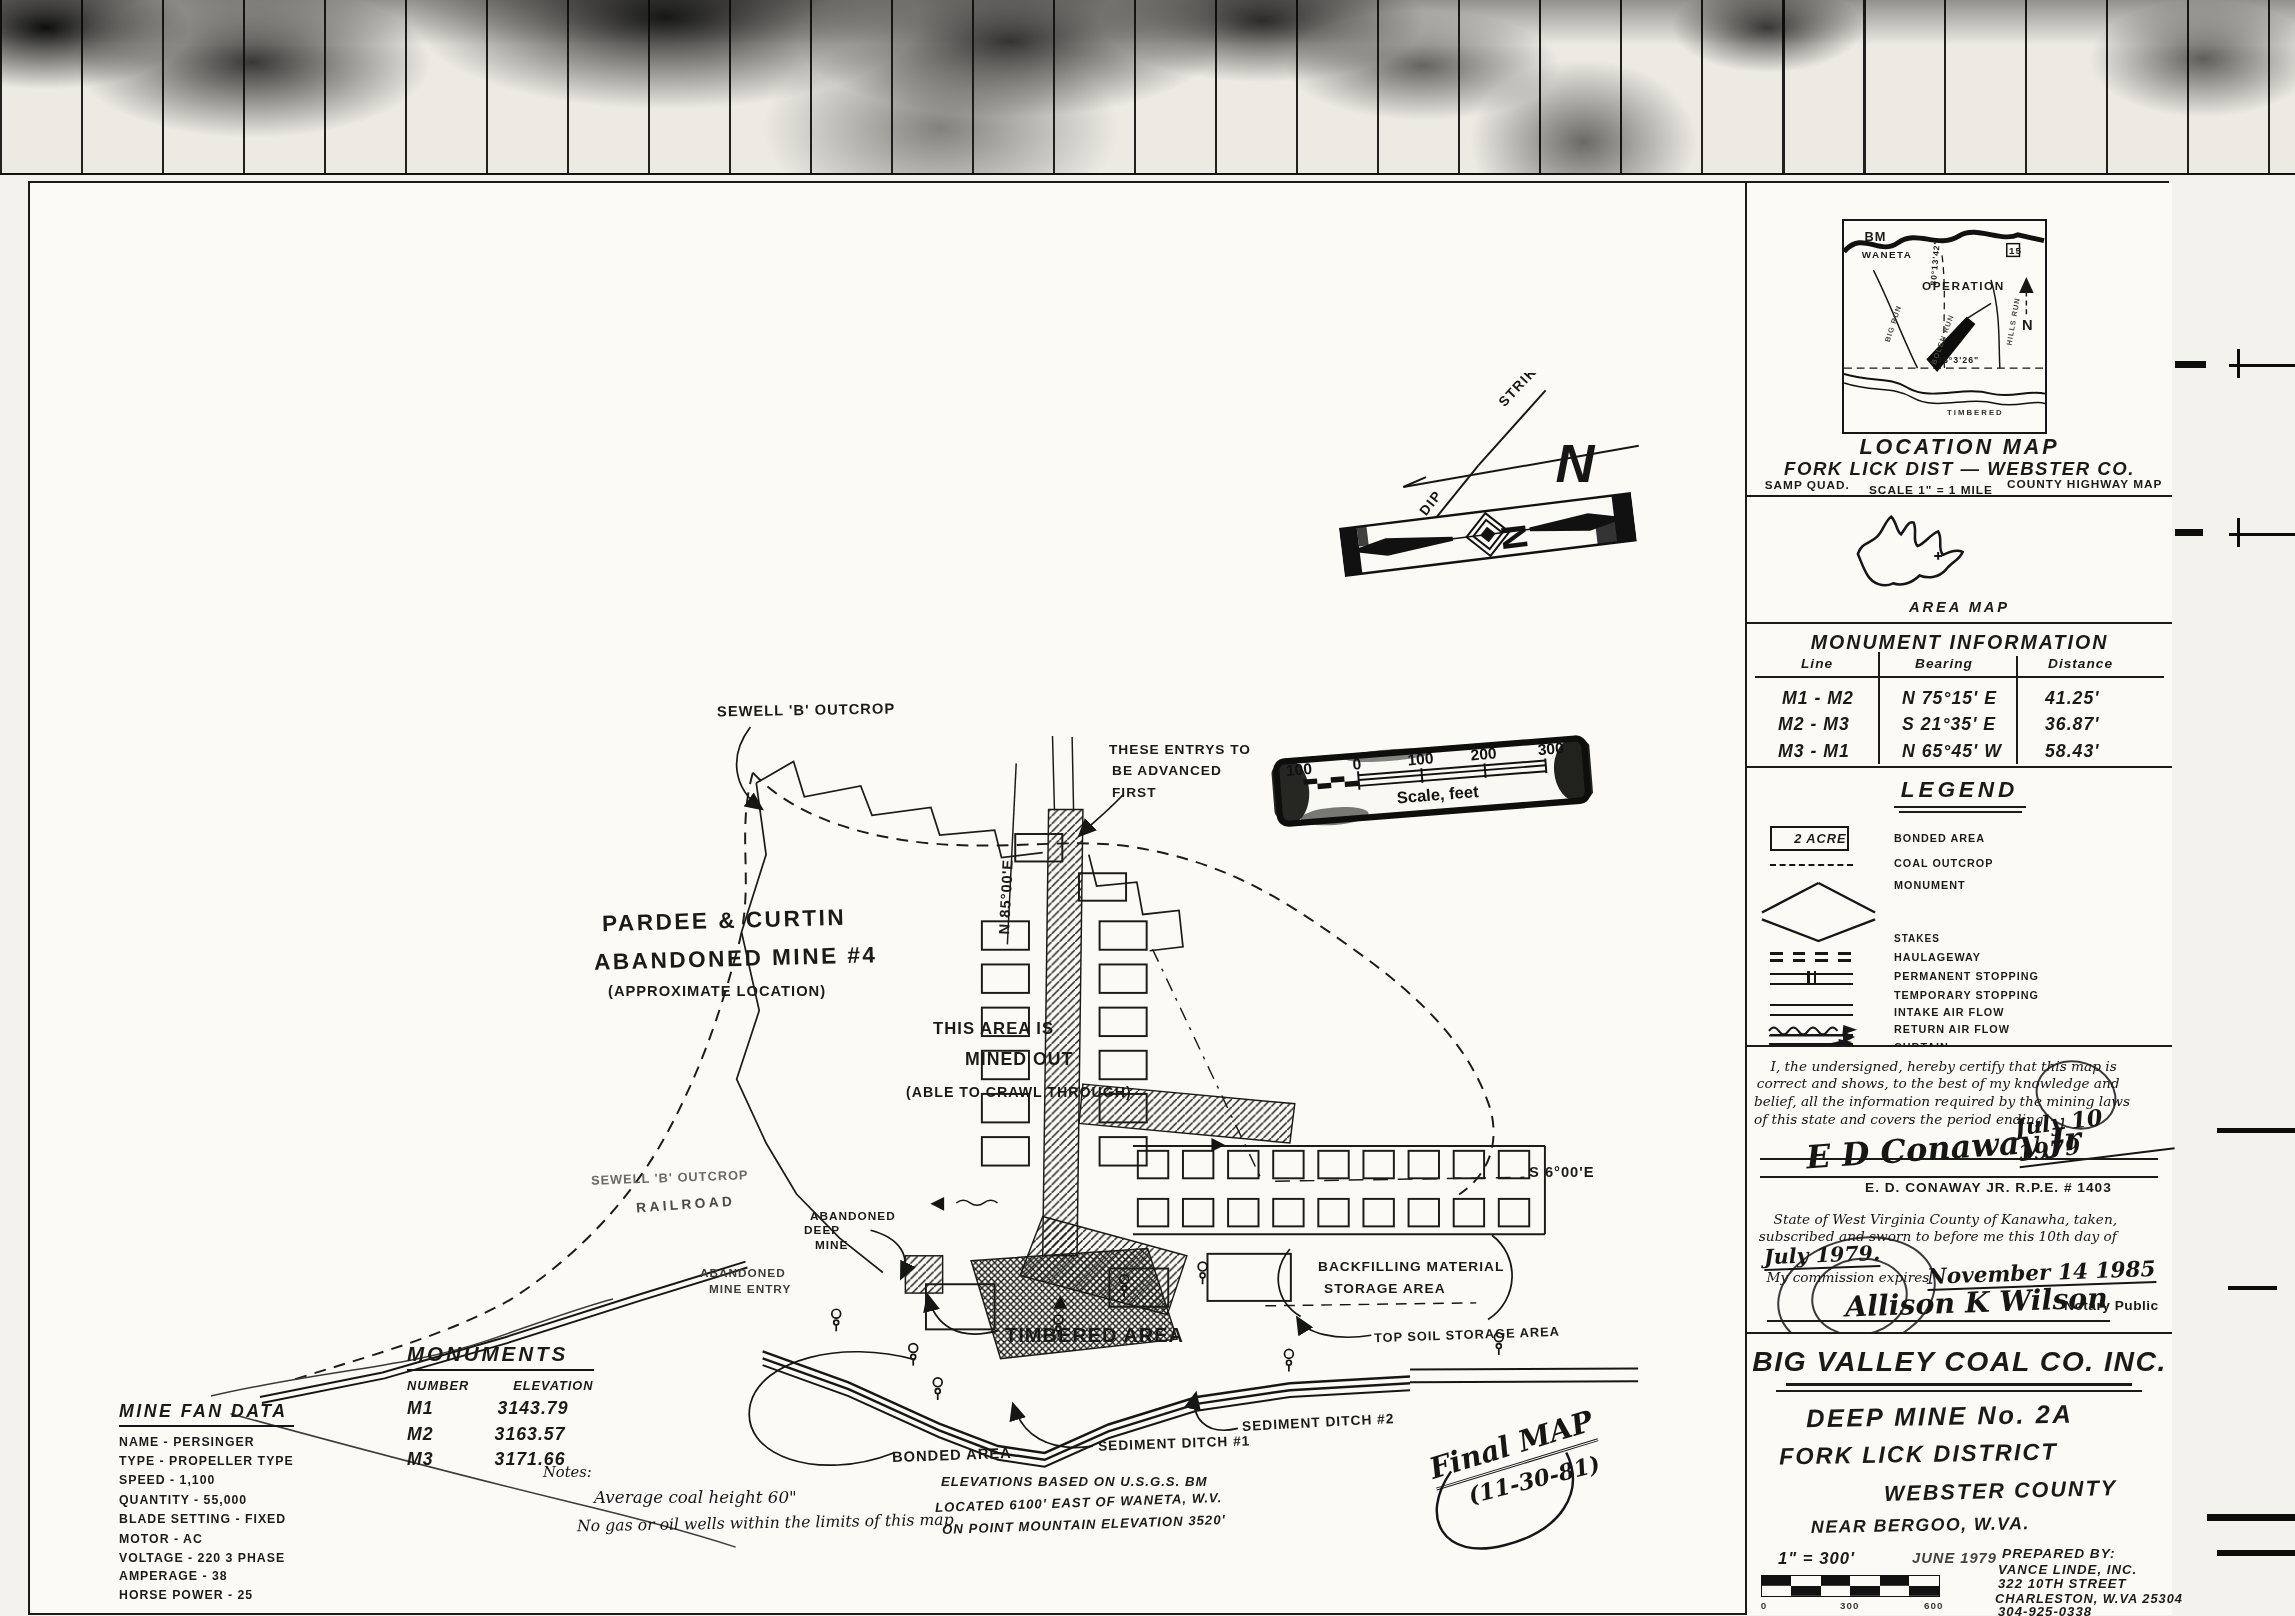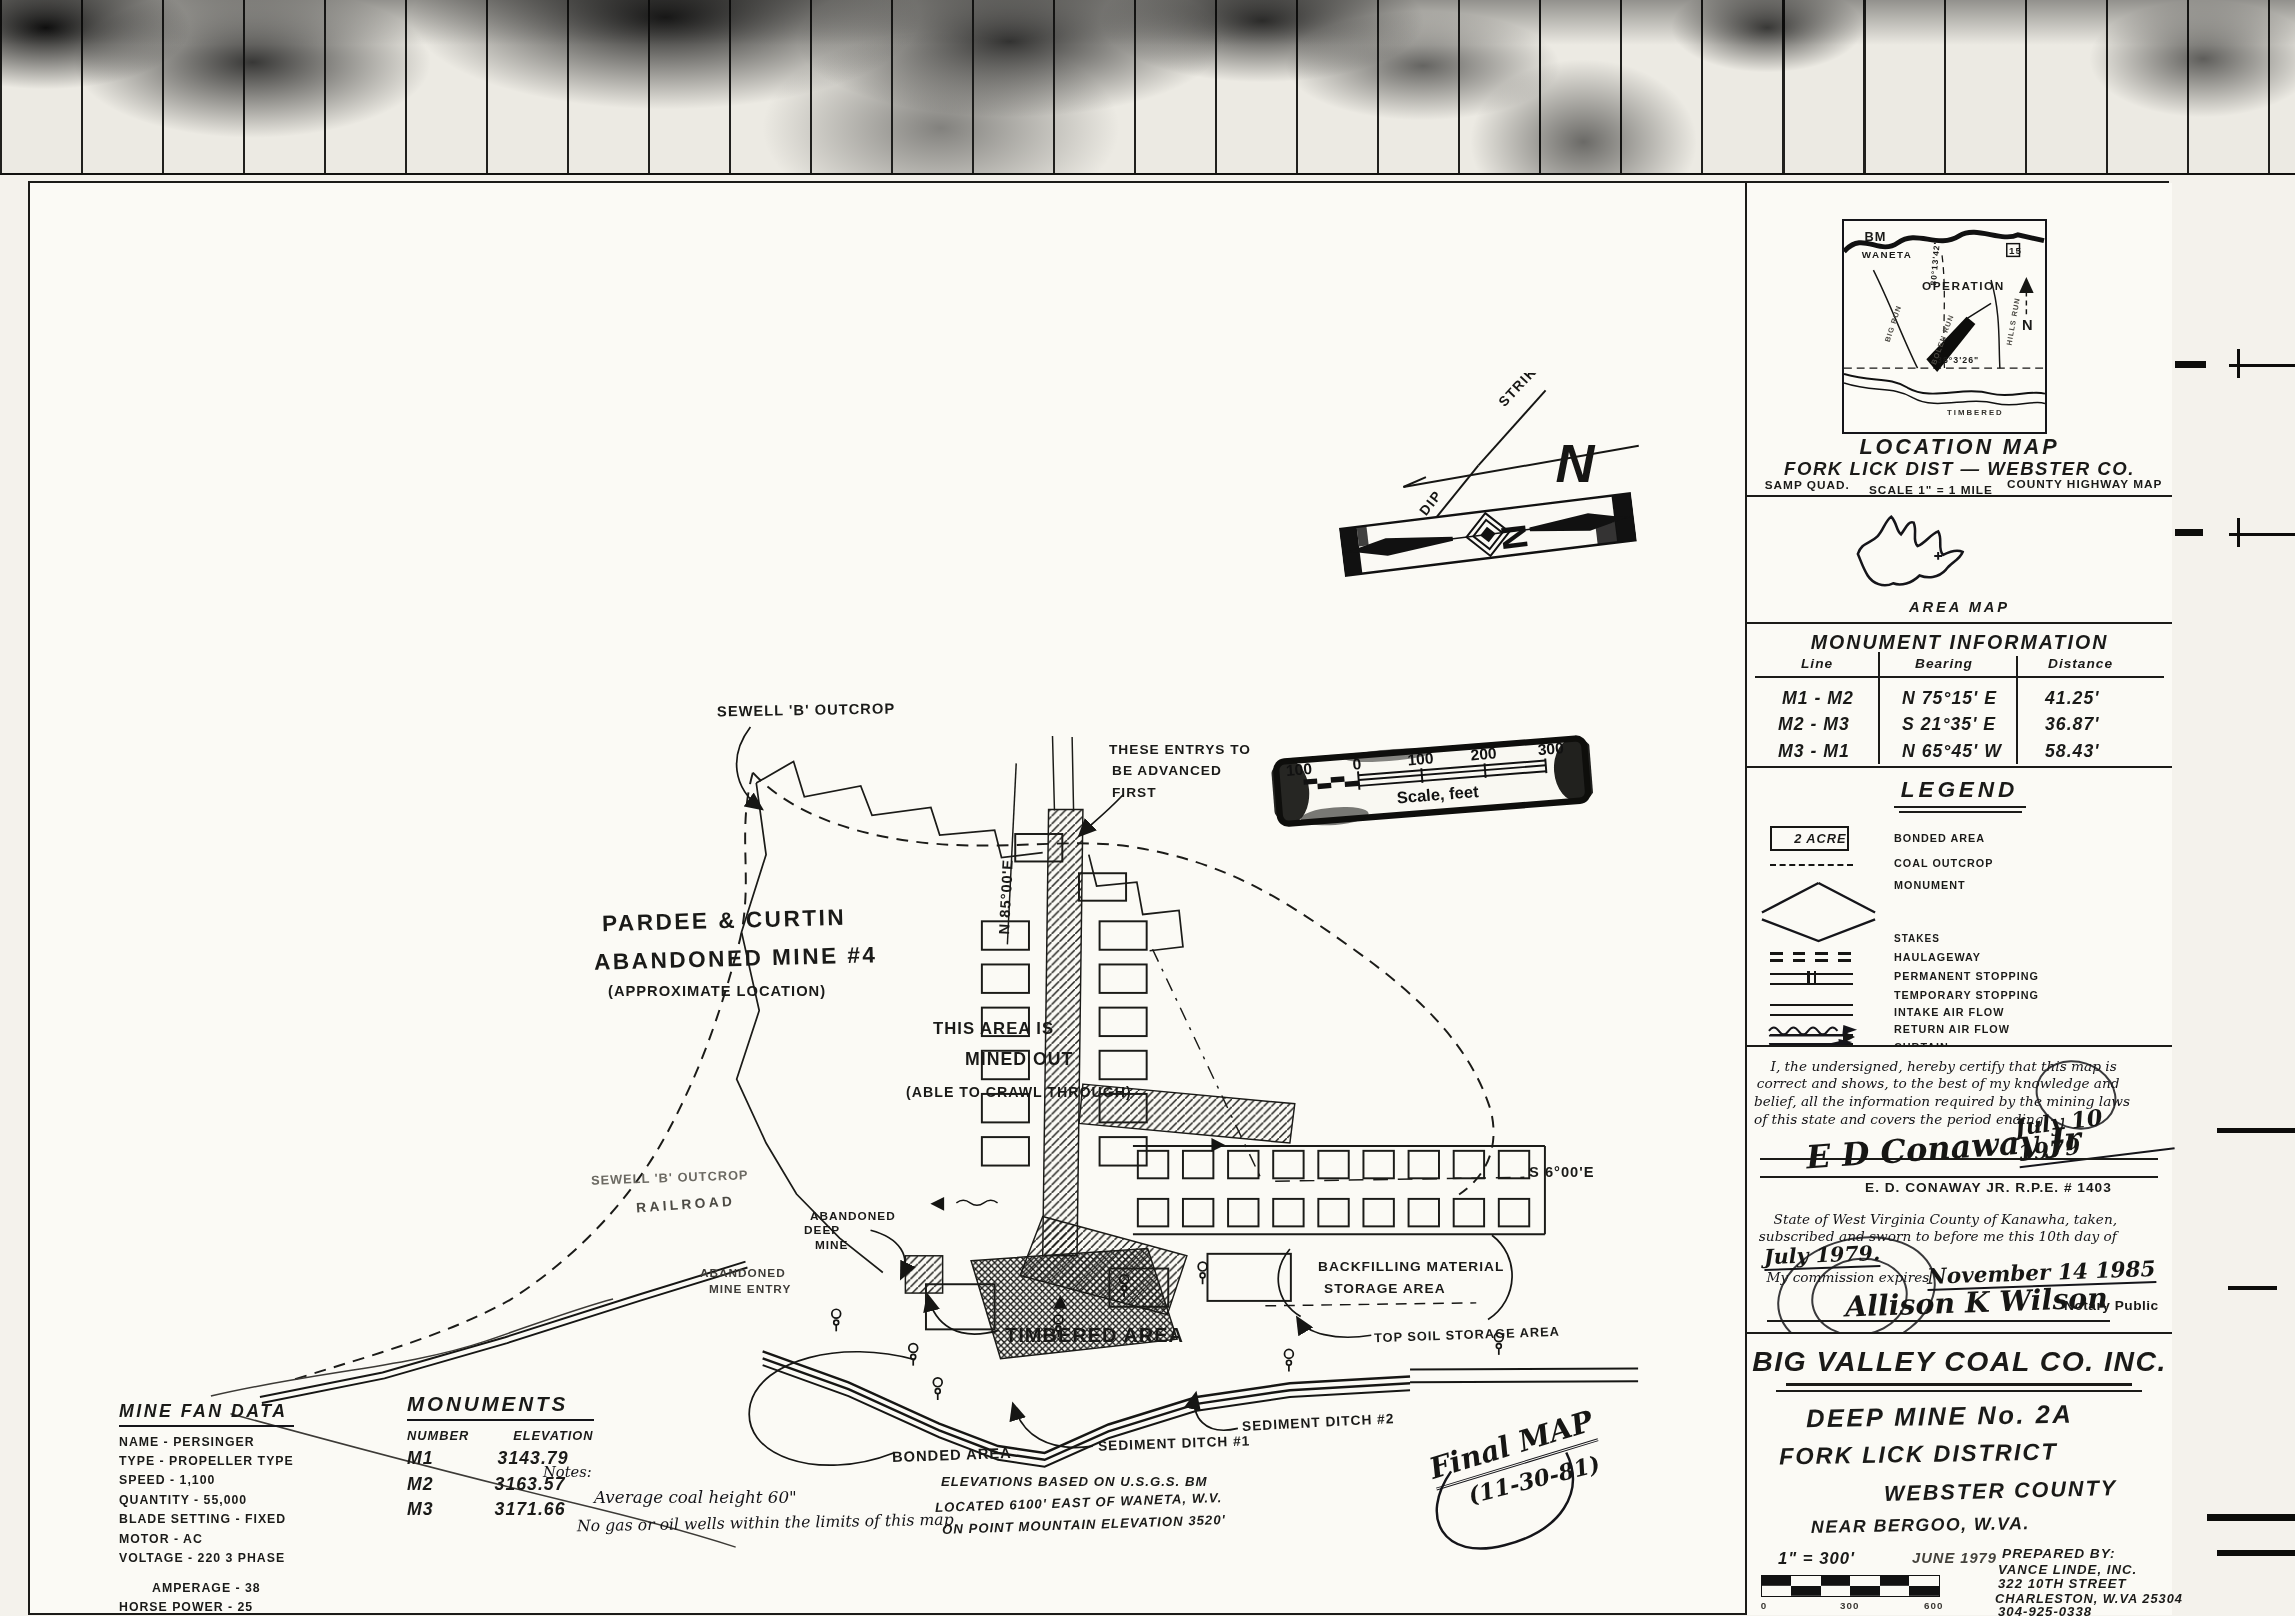--- a/index.html
+++ b/index.html
@@ -311,21 +311,21 @@
   <div class="abs hand" style="left:1529px;top:1164px;font-size:14.7px;z-index:5;">S 6°00'E</div>
 
   <div class="abs" style="left:1432px;top:1427px;z-index:5;transform:rotate(-17deg);">
     <div class="cursive" style="font-size:29px;border-bottom:3.4px double #15151a;padding-bottom:2px;">Final MAP</div>
     <div class="cursive" style="font-size:22.6px;margin:4.9px 0 0 29px;transform:rotate(3deg);">(11-30-81)</div>
     <svg width="196" height="103" viewBox="0 0 400 210" style="position:absolute;left:-19.6px;top:14.7px;">
       <path d="M80,20 C-10,90 10,190 140,196 C260,202 330,140 316,52" fill="none" stroke="#15151a" stroke-width="5"></path>
     </svg>
   </div>
 
-  <div class="abs" style="left:407px;top:1392px;z-index:5;">
+  <div class="abs" style="left:407px;top:1342px;z-index:5;">
     <div class="hand hi" style="font-size:20.6px;letter-spacing:2.9px;border-bottom:2.9px double #15151a;padding-bottom:2.9px;">MONUMENTS</div>
     <div style="display:flex;gap:44px;margin-top:6.9px;">
       <span class="hand hi" style="font-size:12.8px;">NUMBER</span>
       <span class="hand hi" style="font-size:12.8px;">ELEVATION</span>
     </div>
     <div style="display:flex;gap:64px;margin-top:4.9px;">
       <span class="hand hi" style="font-size:17.7px;">M1</span>
       <span class="hand hi" style="font-size:17.7px;">3143.79</span>
     </div>
     <div style="display:flex;gap:61px;margin-top:4.9px;">
@@ -348,21 +348,21 @@
 
   <div class="abs" style="left:119px;top:1401px;z-index:5;">
     <div class="hand hi" style="font-size:17.7px;letter-spacing:2.5px;border-bottom:2.5px solid #15151a;padding-bottom:2.9px;">MINE FAN DATA</div>
     <div class="hand" style="font-size:12.3px;margin-top:7.8px;">NAME - PERSINGER</div>
     <div class="hand" style="font-size:12.3px;margin-top:5.4px;">TYPE - PROPELLER TYPE</div>
     <div class="hand" style="font-size:12.3px;margin-top:5.4px;">SPEED - 1,100</div>
     <div class="hand" style="font-size:12.3px;margin-top:5.4px;">QUANTITY - 55,000</div>
     <div class="hand" style="font-size:12.3px;margin-top:5.4px;">BLADE SETTING - FIXED</div>
     <div class="hand" style="font-size:12.3px;margin-top:5.4px;">MOTOR - AC</div>
     <div class="hand" style="font-size:12.3px;margin-top:5.4px;">VOLTAGE - 220    3 PHASE</div>
-    <div class="hand" style="font-size:12.3px;margin-top:16px;text-align:center;">AMPERAGE - 38</div>
+    <div class="hand" style="font-size:12.3px;margin-top:4px;">AMPERAGE - 38</div>
     <div class="hand" style="font-size:12.3px;margin-top:5.4px;">HORSE POWER - 25</div>
   </div>
 
   <div class="abs rpanel" style="top:183px;height:312px;">
     <div class="abs" style="left:95px;top:36px;width:201px;height:211px;border:2px solid #15151a;background:#fcfbf6;">
       <svg width="201" height="211" viewBox="0 0 410 430" style="position:absolute;left:0;top:0;">
         <path d="M0,62 C40,18 70,72 110,44 C150,16 190,58 235,30 C270,8 320,44 355,28 L408,40" fill="none" stroke="#111" stroke-width="10"></path>
         <path d="M60,100 C95,170 120,240 150,300" fill="none" stroke="#161614" stroke-width="3"></path>
         <path d="M200,70 C210,150 200,230 205,300" fill="none" stroke="#161614" stroke-width="2.6" stroke-dasharray="14,10"></path>
         <path d="M300,120 C320,190 315,250 318,300" fill="none" stroke="#161614" stroke-width="3"></path>

